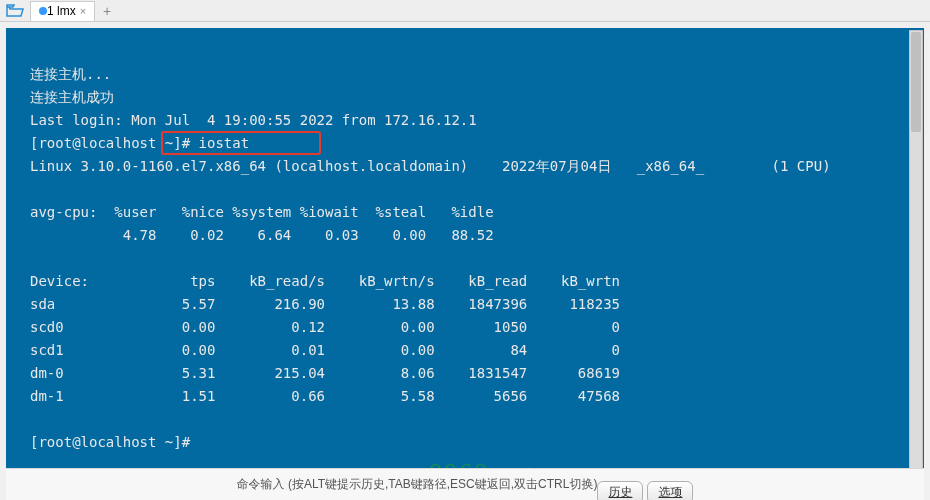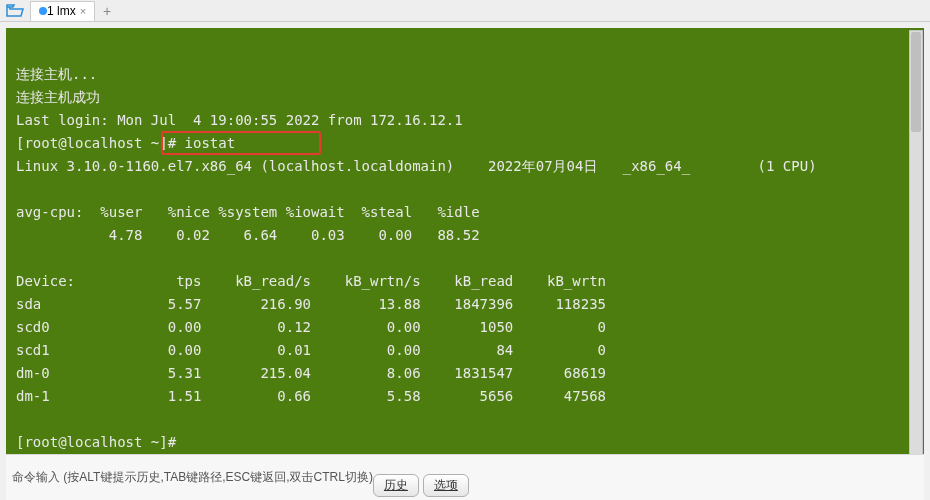--- a/index.html
+++ b/index.html
@@ -4,28 +4,28 @@
 <style>
   * { box-sizing: border-box; margin: 0; padding: 0; }
   body { width: 930px; height: 500px; background: #f0f0f0; font-family: sans-serif; overflow: hidden; position: relative; }
   .tab-bar { display: flex; align-items: center; height: 22px; background: #eeeeee; border-bottom: 1px solid #ccc; padding-left: 2px; gap: 2px; }
   .folder-icon { display: inline-flex; align-items: center; justify-content: center; width: 26px; height: 20px; color: #2a8fd8; font-size: 14px; }
   .tab { display: flex; align-items: center; padding: 2px 8px; background: #fff; border: 1px solid #ccc; border-bottom: none; height: 20px; font-size: 12px; }
   .tab .dot { width: 8px; height: 8px; border-radius: 50%; background: #3399ff; display: inline-block; }
   .tab .close { color: #888; font-size: 11px; margin-left: 4px; }
   .add-tab { display: flex; align-items: center; justify-content: center; width: 20px; height: 20px; color: #888; font-size: 14px; cursor: pointer; }
   .terminal-wrap { position: relative; margin: 6px 6px 0 6px; height: 450px; }
-  .terminal { width: 100%; height: 100%; background: #4d7c0f; color: #e8e8e8; font-family: "Consolas","Menlo",monospace; font-size: 14px; line-height: 23px; padding: 12px 10px; white-space: pre; overflow: hidden; position: relative; }
+  .terminal { width: 100%; height: 100%; background: #0369a1; color: #e8e8e8; font-family: "Consolas","Menlo",monospace; font-size: 14px; line-height: 23px; padding: 12px 24px; white-space: pre; overflow: hidden; position: relative; }
   .scrollbar { position: absolute; right: 1px; top: 2px; width: 14px; height: 446px; background: #dcdcdc; border: 1px solid #c4c4c4; }
   .scroll-thumb { position: absolute; left: 1px; right: 1px; top: 1px; height: 100px; background: #bfbfbf; border-radius: 2px; }
   .highlight { position: absolute; border: 2px solid #e53b2e; border-radius: 3px; background: transparent; left: 155px; top: 103px; width: 160px; height: 24px; }
   .prompt { color: #e8e8e8; }
   .watermark { position: absolute; left: 360px; bottom: 12px; font-size: 26px; color: rgba(30,170,30,0.55); font-family: serif; letter-spacing: 2px; pointer-events: none; }
   .csdn-mark { position: absolute; right: 24px; bottom: 64px; font-size: 10px; color: rgba(255,255,255,0.2); letter-spacing: 1px; }
-  .bottom-bar { position: absolute; left: 6px; right: 6px; bottom: 0; height: 46px; background: #f7f7f7; border-top: 1px solid #d8d8d8; display: flex; align-items: center; justify-content: flex-start; padding: 0 6px; font-size: 12px; }
+  .bottom-bar { position: absolute; left: 6px; right: 6px; bottom: 0; height: 32px; background: #f7f7f7; border-top: 1px solid #d8d8d8; display: flex; align-items: center; justify-content: center; padding: 0 6px; font-size: 12px; }
   .hint { color: #555; }
   .bottom-buttons { display: flex; gap: 4px; }
   .btn { border: 1px solid #b0b0b0; background: linear-gradient(#ffffff,#e6e6e6); padding: 2px 10px; border-radius: 6px; font-size: 12px; color: #333; cursor: pointer; margin-top: 16px; }
   .underline { text-decoration: underline; }
 </style>
 </head>
 <body>
 
 <div class="tab-bar">
   <span class="folder-icon">

